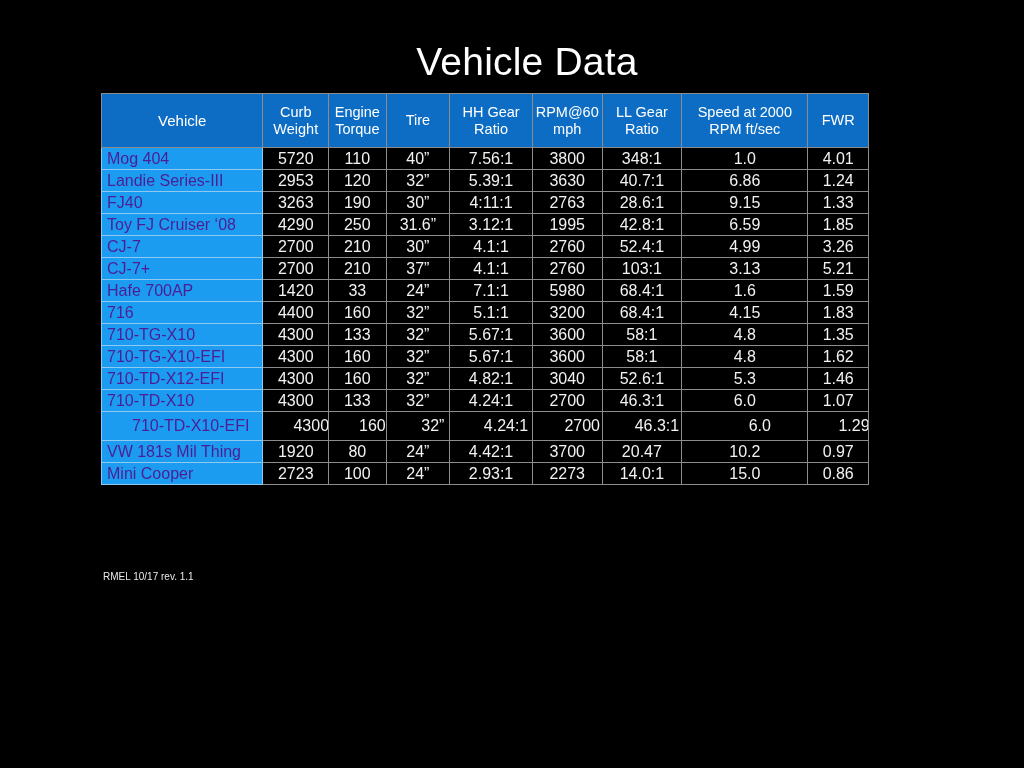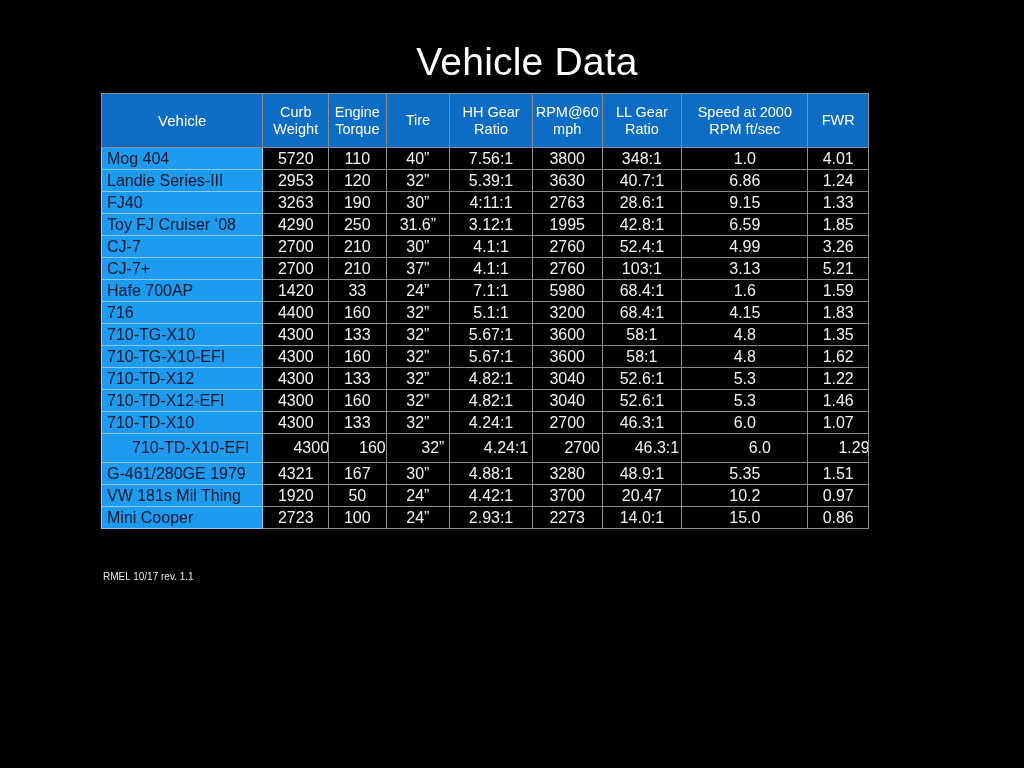--- a/index.html
+++ b/index.html
@@ -66,21 +66,21 @@
     padding: 2px 3px;
   }
   thead th.h-vehicle {
     font-size: 15px;
   }
   tbody td.rowlabel {
     background: #1c9cf0;
     text-align: left;
     padding-left: 5px;
     font-size: 16px;
-    color: #0f172a;
+    color: #4c1d95;
     border-color: #8fc9f2;
   }
   tbody td.num {
     background: #000000;
     text-align: center;
     font-size: 16px;
     color: #f2f2f2;
     border-color: #8c8c8c;
   }
   tbody tr.r-std td { height: 21px; }
@@ -241,31 +241,20 @@
             <td class="num">4300</td>
             <td class="num">160</td>
             <td class="num">32”</td>
             <td class="num">5.67:1</td>
             <td class="num">3600</td>
             <td class="num">58:1</td>
             <td class="num">4.8</td>
             <td class="num">1.62</td>
           </tr>
           <tr class="r-std">
-            <td class="rowlabel">710-TD-X12</td>
-            <td class="num">4300</td>
-            <td class="num">133</td>
-            <td class="num">32”</td>
-            <td class="num">4.82:1</td>
-            <td class="num">3040</td>
-            <td class="num">52.6:1</td>
-            <td class="num">5.3</td>
-            <td class="num">1.22</td>
-          </tr>
-          <tr class="r-std">
             <td class="rowlabel">710-TD-X12-EFI</td>
             <td class="num">4300</td>
             <td class="num">160</td>
             <td class="num">32”</td>
             <td class="num">4.82:1</td>
             <td class="num">3040</td>
             <td class="num">52.6:1</td>
             <td class="num">5.3</td>
             <td class="num">1.46</td>
           </tr>
@@ -285,34 +274,23 @@
             <td class="num">4300</td>
             <td class="num">160</td>
             <td class="num">32”</td>
             <td class="num">4.24:1</td>
             <td class="num">2700</td>
             <td class="num">46.3:1</td>
             <td class="num">6.0</td>
             <td class="num">1.29</td>
           </tr>
           <tr class="r-std">
-            <td class="rowlabel">G-461/280GE 1979</td>
-            <td class="num">4321</td>
-            <td class="num">167</td>
-            <td class="num">30”</td>
-            <td class="num">4.88:1</td>
-            <td class="num">3280</td>
-            <td class="num">48.9:1</td>
-            <td class="num">5.35</td>
-            <td class="num">1.51</td>
-          </tr>
-          <tr class="r-std">
             <td class="rowlabel">VW 181s Mil Thing</td>
             <td class="num">1920</td>
-            <td class="num">50</td>
+            <td class="num">80</td>
             <td class="num">24”</td>
             <td class="num">4.42:1</td>
             <td class="num">3700</td>
             <td class="num">20.47</td>
             <td class="num">10.2</td>
             <td class="num">0.97</td>
           </tr>
           <tr class="r-std">
             <td class="rowlabel">Mini Cooper</td>
             <td class="num">2723</td>

